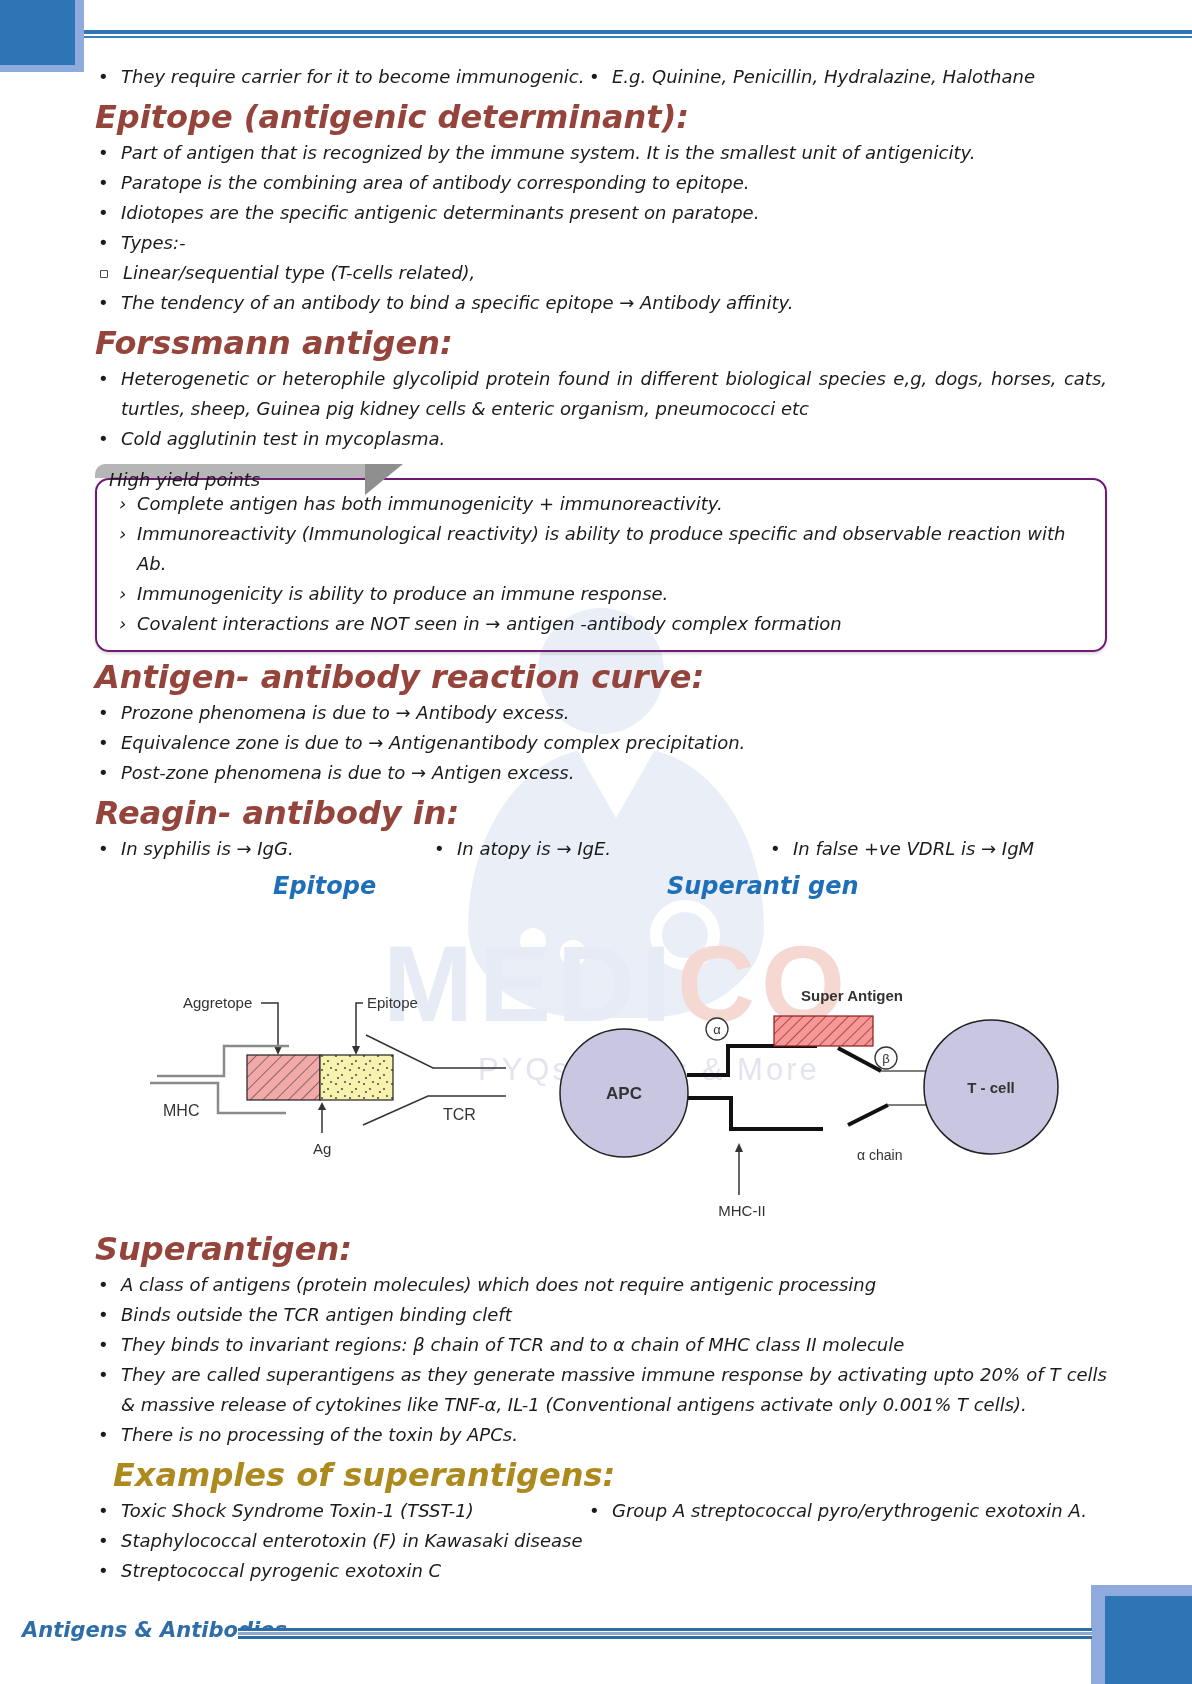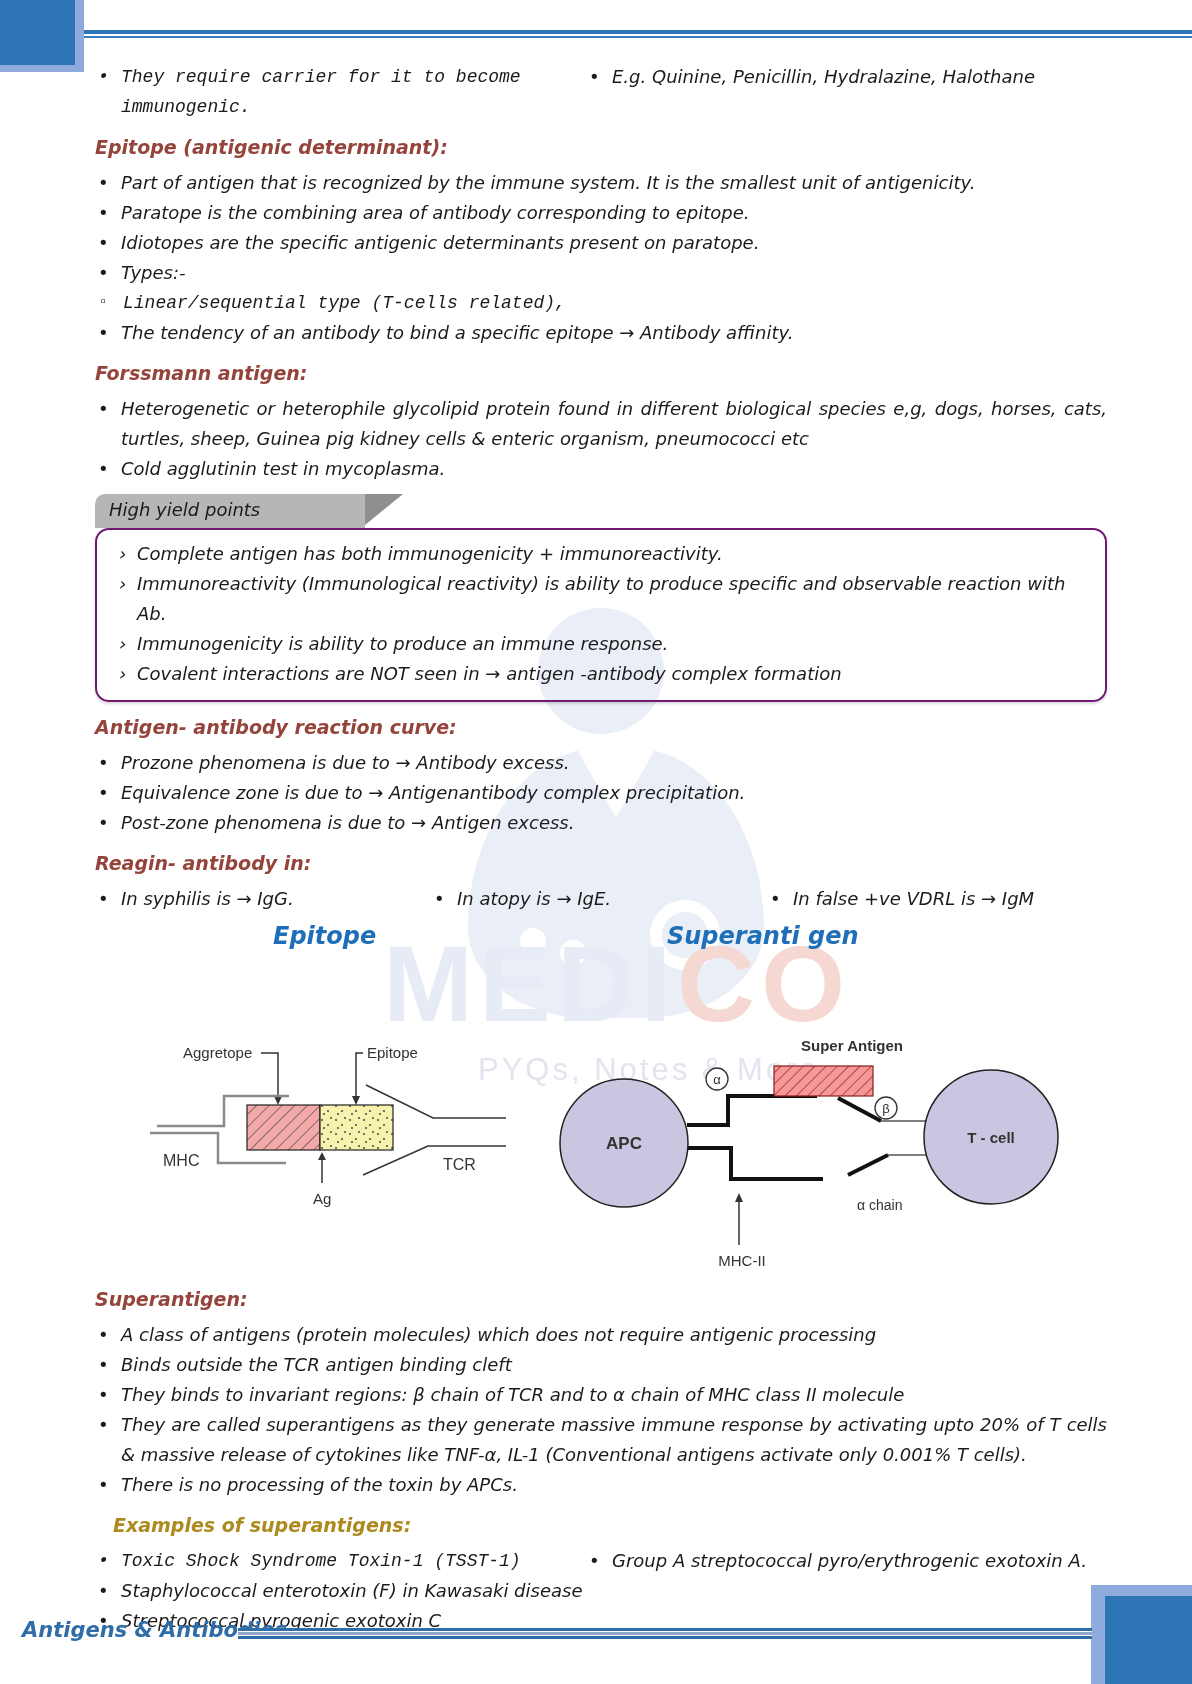--- a/index.html
+++ b/index.html
@@ -27,36 +27,36 @@
   .wm-ring{left:650px;top:900px;width:46px;height:46px;border-radius:50%;border:12px solid #ffffff;}
   .wm-brand{left:383px;top:930px;font-size:108px;font-weight:bold;letter-spacing:6px;
     font-family:"Liberation Sans",sans-serif;line-height:1;}
   .wm-brand .lite{color:#e7ebf5;}
   .wm-brand .accent{color:#f5d8d1;}
   .wm-tag{left:478px;top:1052px;font-size:31px;letter-spacing:3px;color:#e3e4ef;
     font-family:"Liberation Sans",sans-serif;}
   
   .content{position:absolute;left:95px;top:62px;width:1012px;z-index:4;
     font-style:italic;color:#1b1b1b;font-size:18px;}
-  h2{font-size:19px;line-height:30px;margin:10px 0 6px;font-weight:bold;font-style:italic;color:#95443c;}
+  h2{font-size:32px;line-height:30px;margin:10px 0 6px;font-weight:bold;font-style:italic;color:#95443c;}
   h2.gold{color:#ad8a1e;margin-left:18px;}
   p{margin:0;}
   .b,.sq,.hyb{position:relative;padding-left:26px;line-height:30px;}
   .b::before{content:"•";position:absolute;left:3px;}
   .sq{padding-left:24px;margin-left:4px;}
   .sq::before{content:"▫";position:absolute;left:0;font-size:15px;}
   .hyb{padding-left:22px;line-height:30px;}
   .hyb::before{content:"›";position:absolute;left:4px;}
   .just{text-align:justify;}
   .cols{display:flex;}
-  .c465{width:465px;flex:none;font-family:Liberation Mono, monospace;}
+  .c465{width:465px;flex:none;}
   .c310{width:310px;flex:none;}
   
   .hy-wrap{margin-top:10px;}
-  .hy-tab{width:270px;height:34px;background:#b6b6b6;border-radius:10px 0 0 0;position:relative;z-index:2;}
+  .hy-tab{width:270px;height:14px;background:#b6b6b6;border-radius:10px 0 0 0;position:relative;z-index:2;}
   .hy-tab span{display:inline-block;padding-left:14px;line-height:31px;font-size:18px;color:#1a1a1a;}
   .hy-fold{position:absolute;left:270px;top:0;width:0;height:0;
     border-top:31px solid #8f8f8f;border-right:38px solid transparent;}
   .hy-box{border:2px solid #701a75;border-radius:14px;padding:9px 18px 11px;background:transparent;
     box-shadow:0 2px 3px rgba(0,0,0,0.15);}
   
   .diagram{position:relative;height:352px;margin-top:8px;}
   .dg-title{position:absolute;top:0;font-size:24px;font-weight:bold;font-style:italic;color:#1e6fb8;}
   .dg-title.l{left:178px;}
   .dg-title.r{left:572px;}

